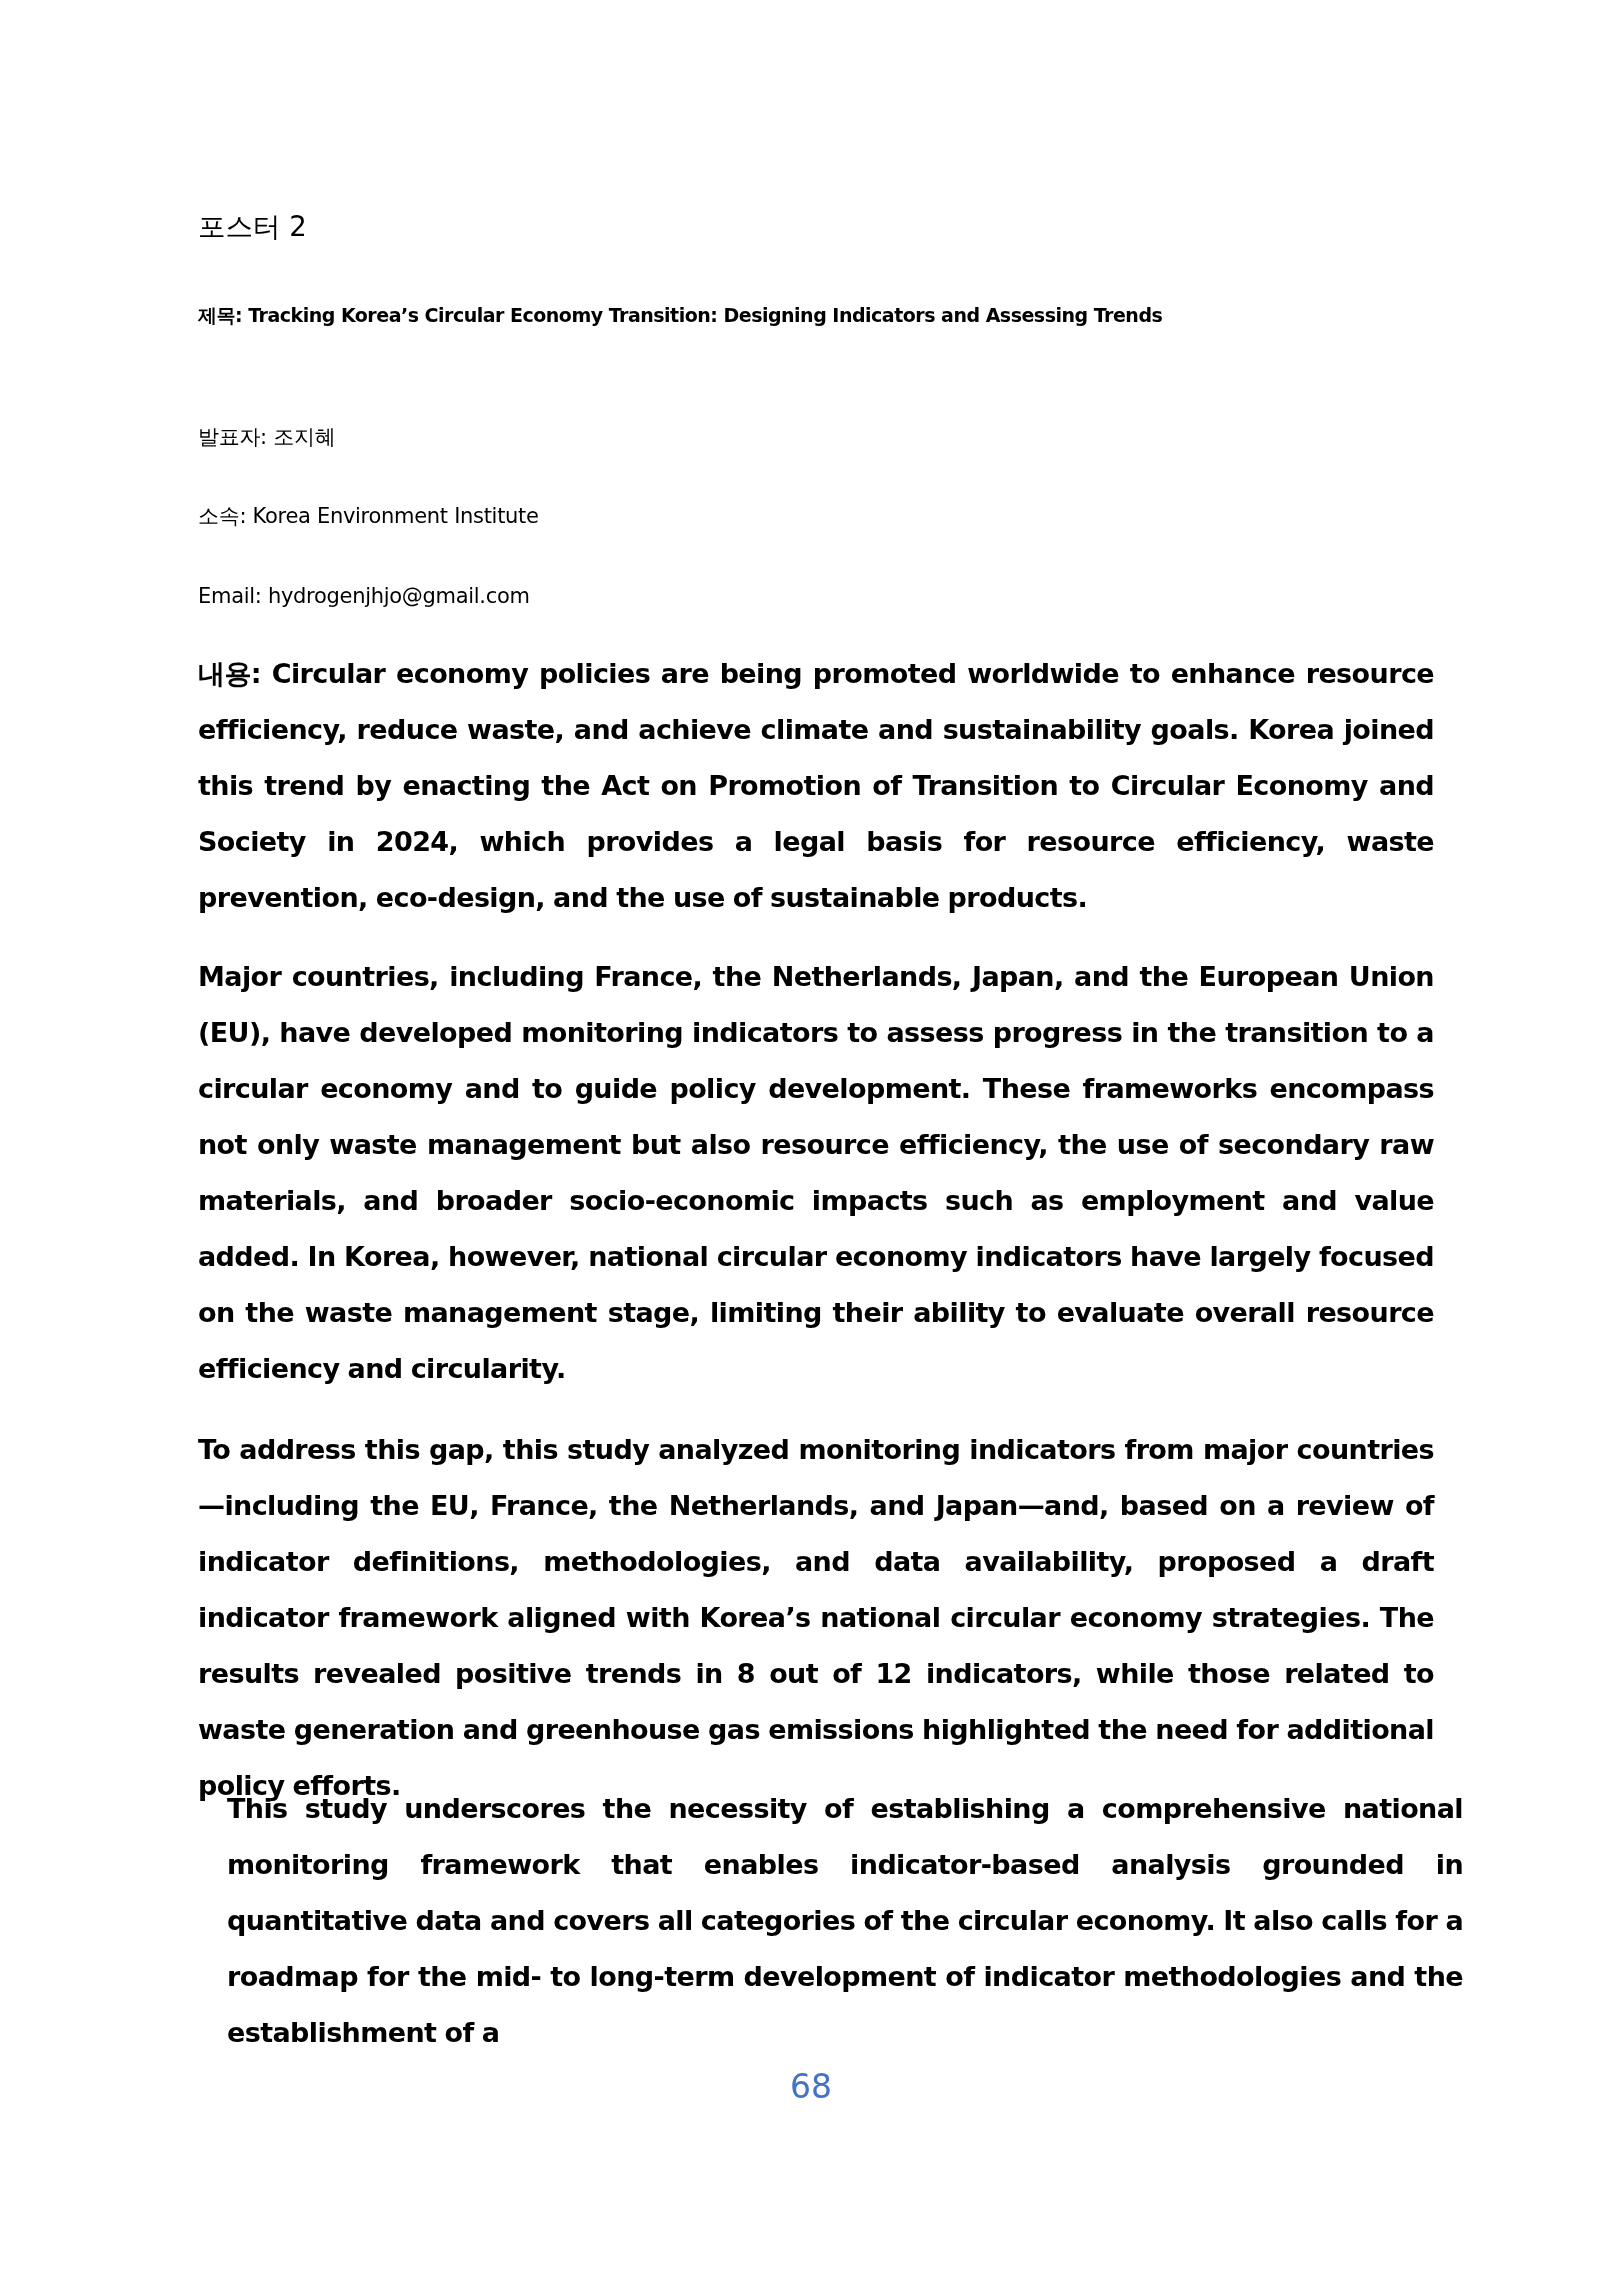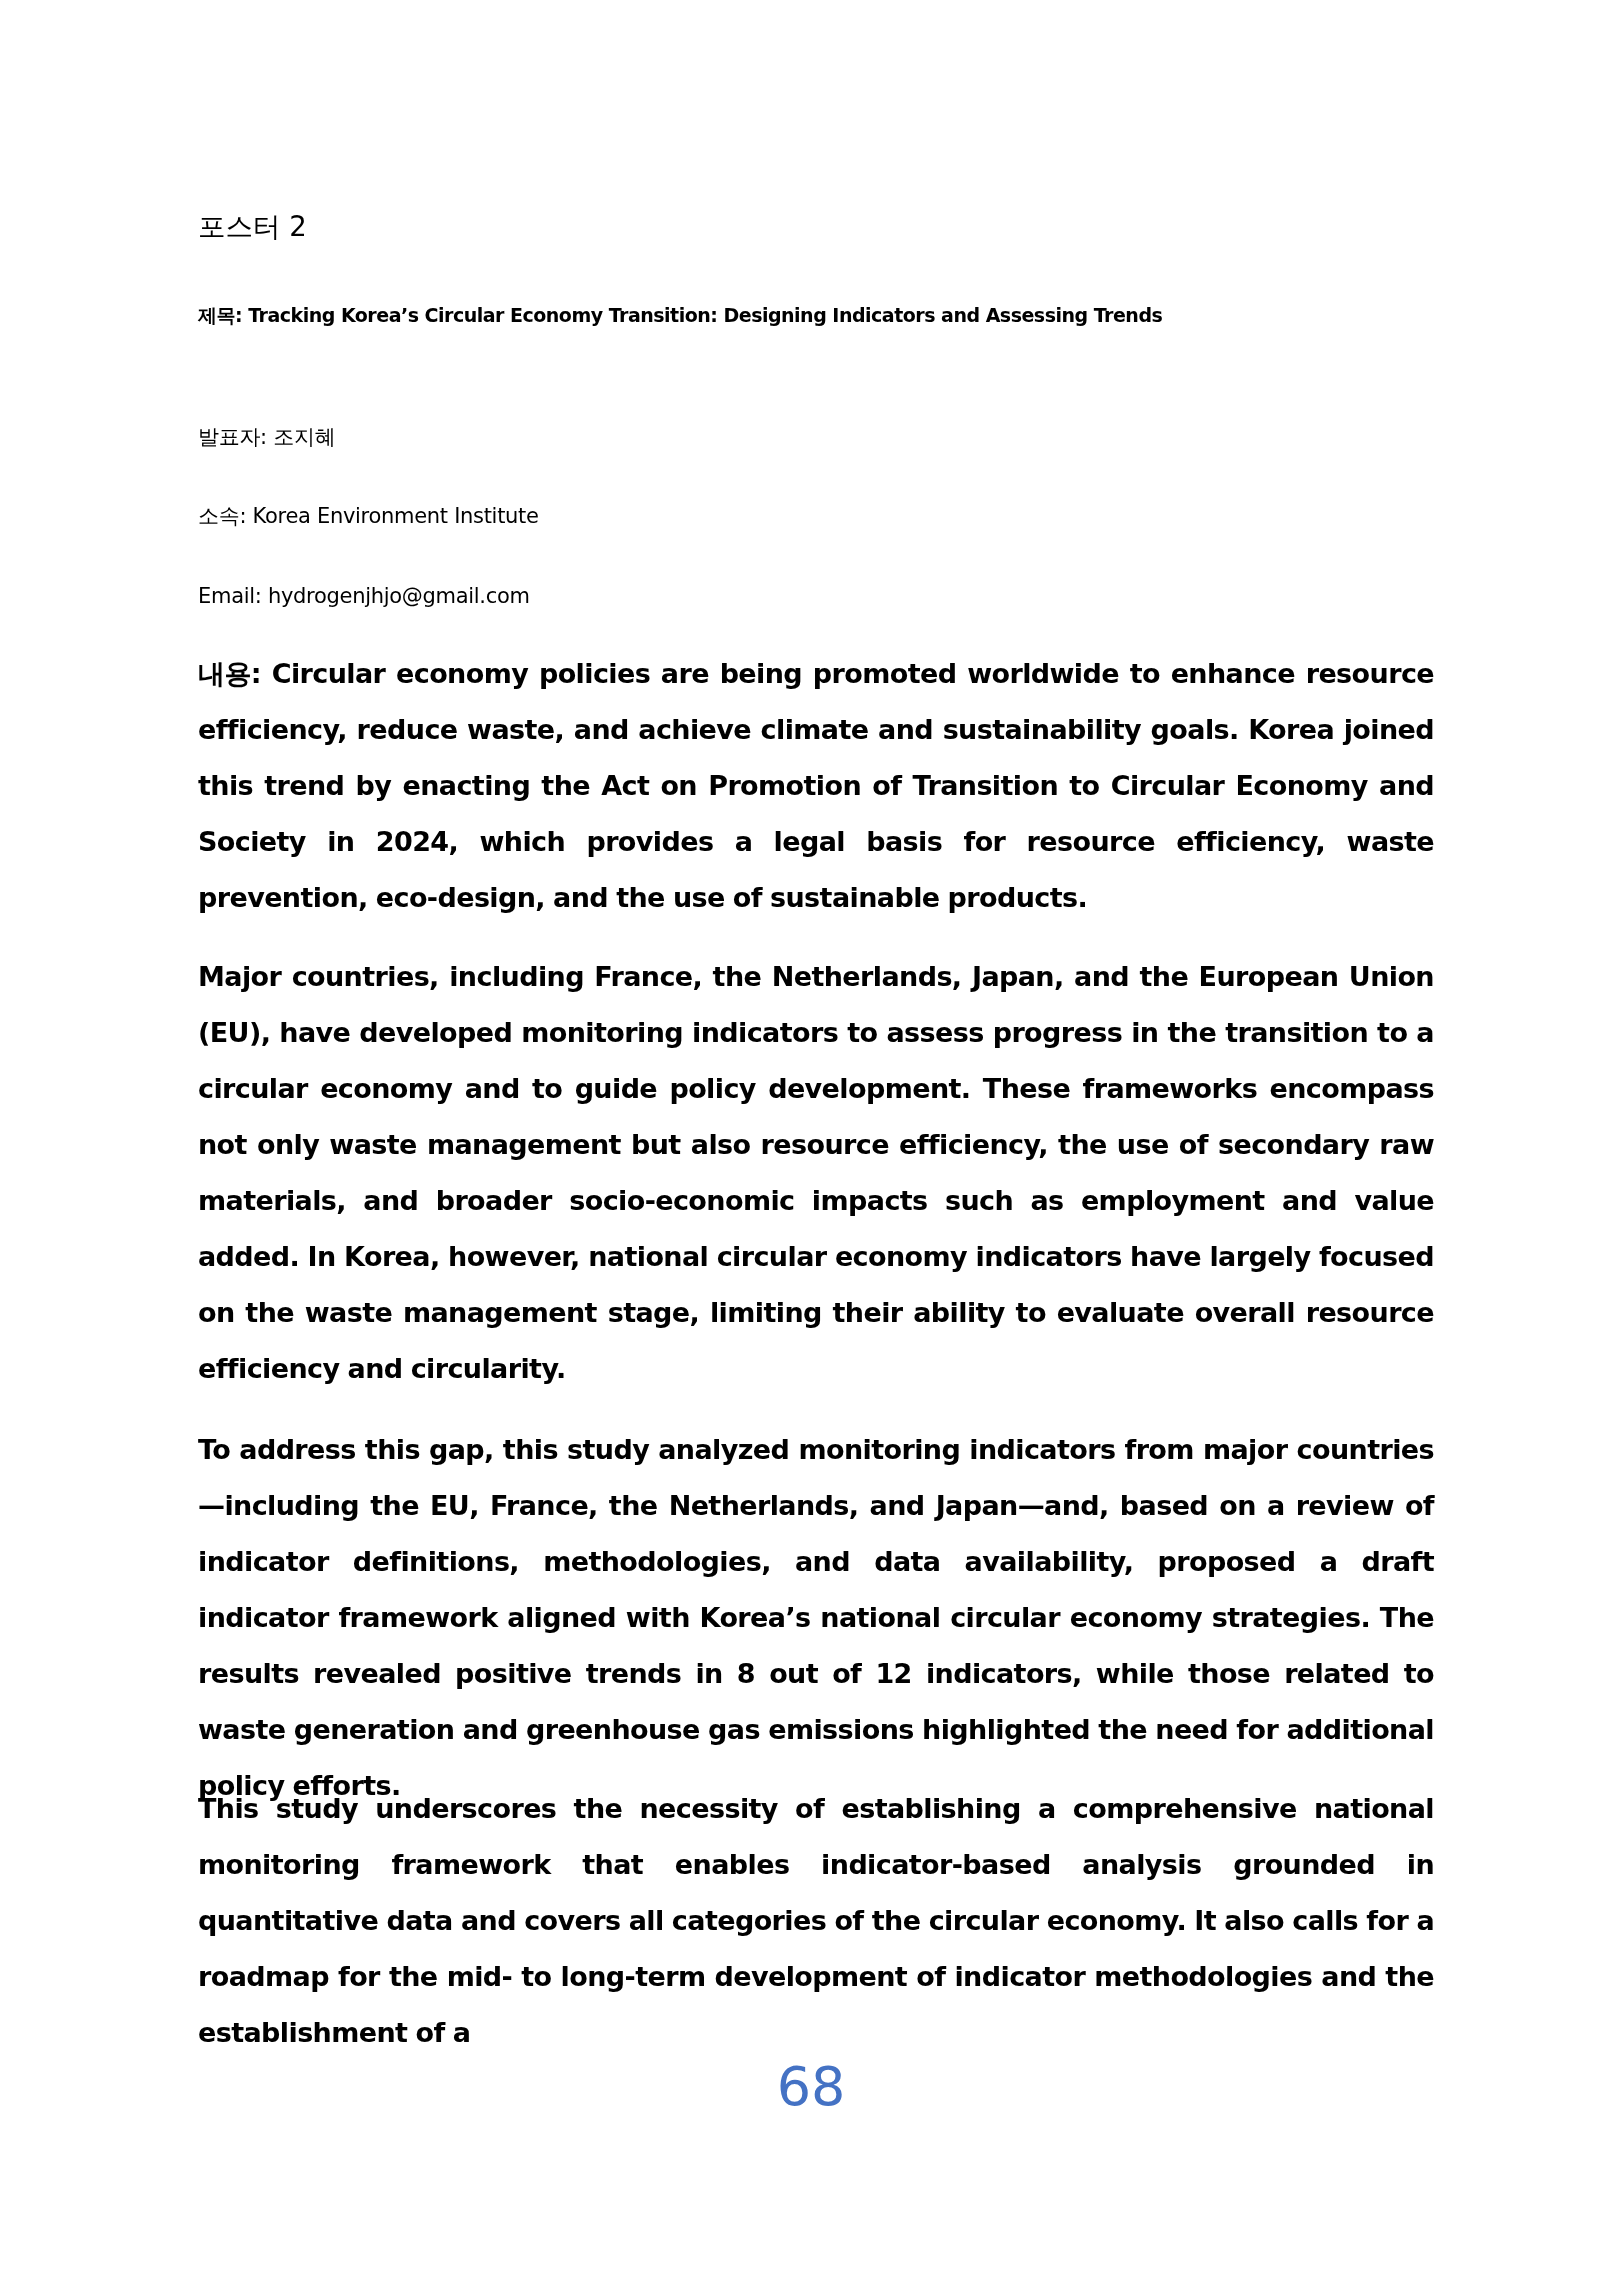--- a/index.html
+++ b/index.html
@@ -60,28 +60,28 @@
       font-size: 27px;
       line-height: 56px;
       text-align: justify;
       letter-spacing: -0.6px;
       word-spacing: -0.7px;
       font-weight: bold;
     }
     .para.p1 { top: 646px; }
     .para.p2 { top: 949px; }
     .para.p3 { top: 1422px; }
-    .para.p4 { top: 1781px; }
+    .para.p4 { top: 1781px; margin-left: 29px; }
     .page-number {
       position: absolute;
       top: 2061px;
       left: 0;
       width: 1622px;
       text-align: center;
-      font-size: 54px;
+      font-size: 33px;
       line-height: 52px;
       color: #4472C4;
       font-family: "DejaVu Sans", "Liberation Sans", sans-serif;
     }
   </style>
 </head>
 <body>
 
 <div class="page">
   <div class="poster-label">포스터 2</div>

